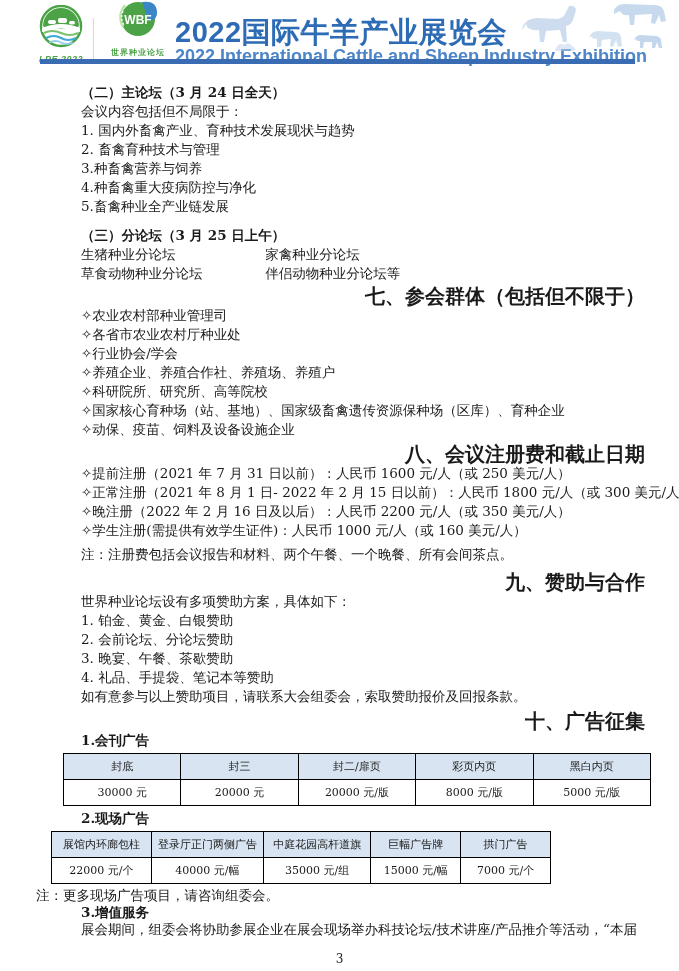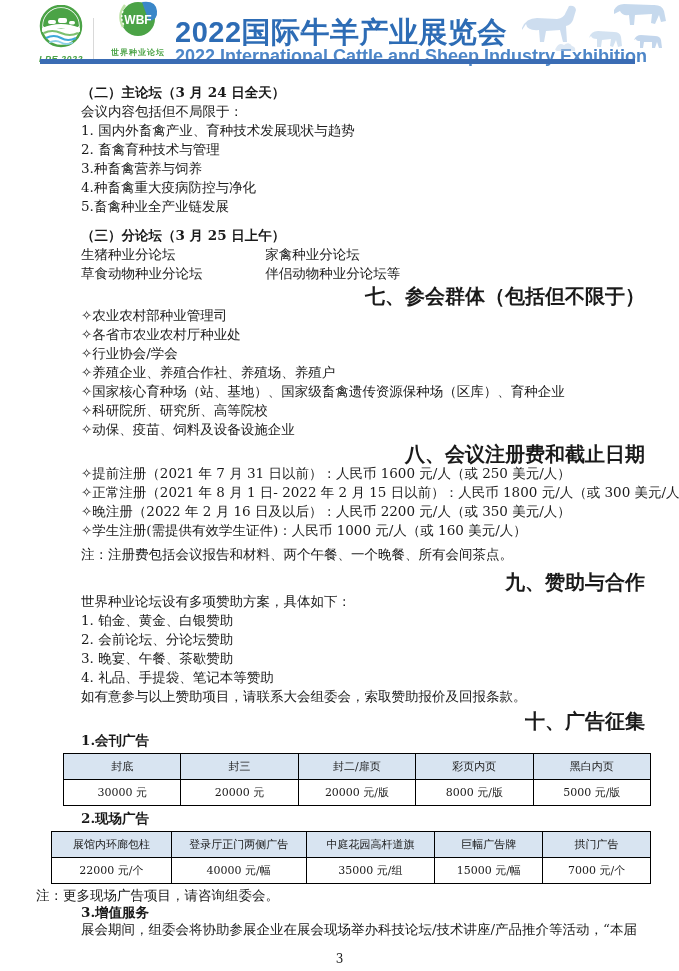--- a/index.html
+++ b/index.html
@@ -35,21 +35,21 @@
   .sub-heading{font-weight:bold;}
   .h-top{font-family:"Liberation Sans","DejaVu Sans",sans-serif;font-weight:bold;font-size:20px;text-align:right;}
   .gap10{margin-top:10px;} .gap4{margin-top:4px;} .gap6{margin-top:6px;} .gap9{margin-top:9px;} .gap5{margin-top:5px;}
   .col1{display:inline-block;width:180px;}
   
   table{border-collapse:collapse;table-layout:fixed;text-align:center;font-size:11px;
     font-family:"DejaVu Serif","Liberation Serif",serif;}
   th,td{border:1px solid #000;height:25px;font-weight:normal;padding:0 2px;overflow:hidden;white-space:nowrap;}
   thead th{background:var(--table-header-bg);}
   .table-print{width:588px;margin:3px 0 3px 12px;}
-  .table-onsite{width:600px;margin:3px 0 2px 0;}
+  .table-onsite{width:500px;margin:3px 0 2px 0;}
   .note-left{margin-left:-15px;line-height:18px;}
   .tight{line-height:17px;}
   .page-num{position:absolute;left:0;right:0;bottom:5px;text-align:center;font-size:12px;
     font-family:"DejaVu Serif",serif;}
 </style>
 </head>
 <body>
 
 <div class="header">
 
@@ -131,22 +131,22 @@
   <div class="line indent">
     <span class="col1">草食动物种业分论坛</span>
     <span>伴侣动物种业分论坛等</span>
   </div>
 
   <div class="line h-top gap4">七、参会群体（包括但不限于）</div>
   <div class="line indent">✧农业农村部种业管理司</div>
   <div class="line indent">✧各省市农业农村厅种业处</div>
   <div class="line indent">✧行业协会/学会</div>
   <div class="line indent">✧养殖企业、养殖合作社、养殖场、养殖户</div>
+  <div class="line indent">✧科研院所、研究所、高等院校</div>
   <div class="line indent">✧国家核心育种场（站、基地）、国家级畜禽遗传资源保种场（区库）、育种企业</div>
-  <div class="line indent">✧科研院所、研究所、高等院校</div>
   <div class="line indent">✧动保、疫苗、饲料及设备设施企业</div>
 
   <div class="line h-top gap6">八、会议注册费和截止日期</div>
   <div class="line indent">✧提前注册（2021 年 7 月 31 日以前）：人民币 1600 元/人（或 250 美元/人）</div>
   <div class="line indent">✧正常注册（2021 年 8 月 1 日- 2022 年 2 月 15 日以前）：人民币 1800 元/人（或 300 美元/人）</div>
   <div class="line indent">✧晚注册（2022 年 2 月 16 日及以后）：人民币 2200 元/人（或 350 美元/人）</div>
   <div class="line indent">✧学生注册(需提供有效学生证件)：人民币 1000 元/人（或 160 美元/人）</div>
   <div class="line indent gap5">注：注册费包括会议报告和材料、两个午餐、一个晚餐、所有会间茶点。</div>
 
   <div class="line h-top gap9">九、赞助与合作</div>

